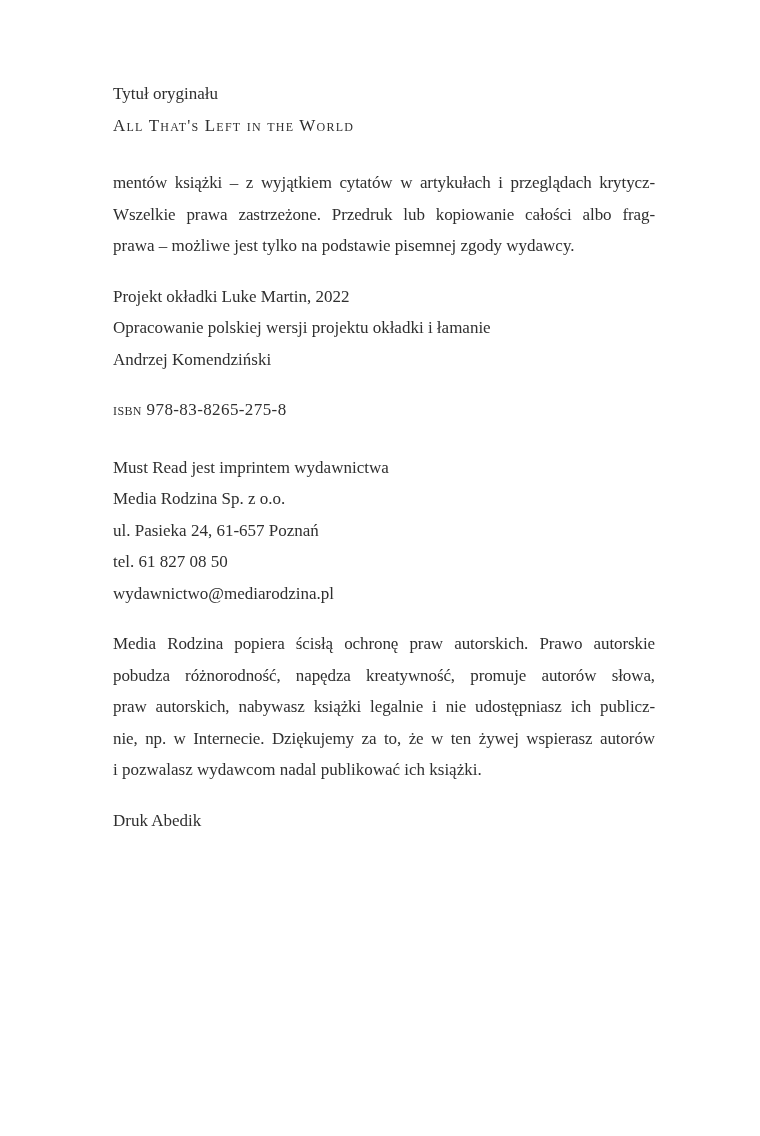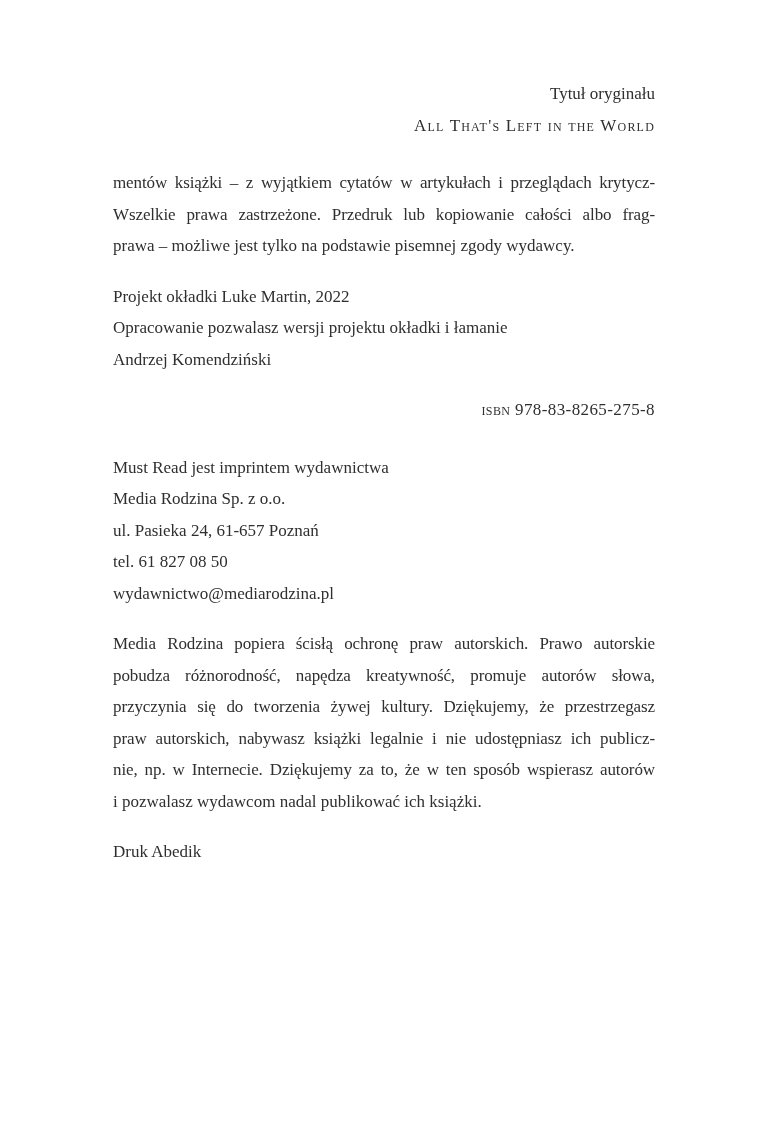--- a/index.html
+++ b/index.html
@@ -18,21 +18,20 @@
     font-size: 17px;
     line-height: 31.5px;
     color: #2f2f2f;
     overflow: hidden;
   }
   .block {
     margin-bottom: 19px;
   }
   .block.gap-lg {
     margin-bottom: 26px;
-    text-align: right;
   }
   .line {
     white-space: normal;
     overflow: hidden;
   }
   .just {
     text-align: justify;
     text-align-last: justify;
     letter-spacing: -0.1px;
   }
@@ -59,42 +58,41 @@
 
 
   <div class="block">
     <div class="line just">mentów książki – z wyjątkiem cytatów w artykułach i przeglądach krytycz-</div>
     <div class="line just">Wszelkie prawa zastrzeżone. Przedruk lub kopiowanie całości albo frag-</div>
     <div class="line">prawa – możliwe jest tylko na podstawie pisemnej zgody wydawcy.</div>
   </div>
 
   <div class="block">
     <div class="line">Projekt okładki Luke Martin, 2022</div>
-    <div class="line">Opracowanie pozwalasz wersji projektu okładki i łamanie</div>
+    <div class="line">Opracowanie polskiej wersji projektu okładki i łamanie</div>
     <div class="line">Andrzej Komendziński</div>
   </div>
 
   <div class="block gap-lg">
     <div class="line isbn-line">ISBN 978-83-8265-275-8</div>
   </div>
 
   <div class="block">
     <div class="line">Must Read jest imprintem wydawnictwa</div>
     <div class="line">Media Rodzina Sp. z o.o.</div>
     <div class="line">ul. Pasieka 24, 61-657 Poznań</div>
     <div class="line">tel. 61 827 08 50</div>
     <div class="line">wydawnictwo@mediarodzina.pl</div>
   </div>
 
   <div class="block">
     <div class="line just">Media Rodzina popiera ścisłą ochronę praw autorskich. Prawo autorskie</div>
     <div class="line just">pobudza różnorodność, napędza kreatywność, promuje autorów słowa,</div>
-    <div class="line just">przyczynia się do tworzenia żywej kultury. Dziękujemy, że przestrzegasz</div>
     <div class="line just">praw autorskich, nabywasz książki legalnie i nie udostępniasz ich publicz-</div>
-    <div class="line just">nie, np. w Internecie. Dziękujemy za to, że w ten sposób wspierasz autorów</div>
+    <div class="line just">nie, np. w Internecie. Dziękujemy za to, że w ten żywej wspierasz autorów</div>
     <div class="line">i pozwalasz wydawcom nadal publikować ich książki.</div>
   </div>
 
   <div class="block">
     <div class="line">Druk Abedik</div>
   </div>
 
 </div>
 
 </body></html>

